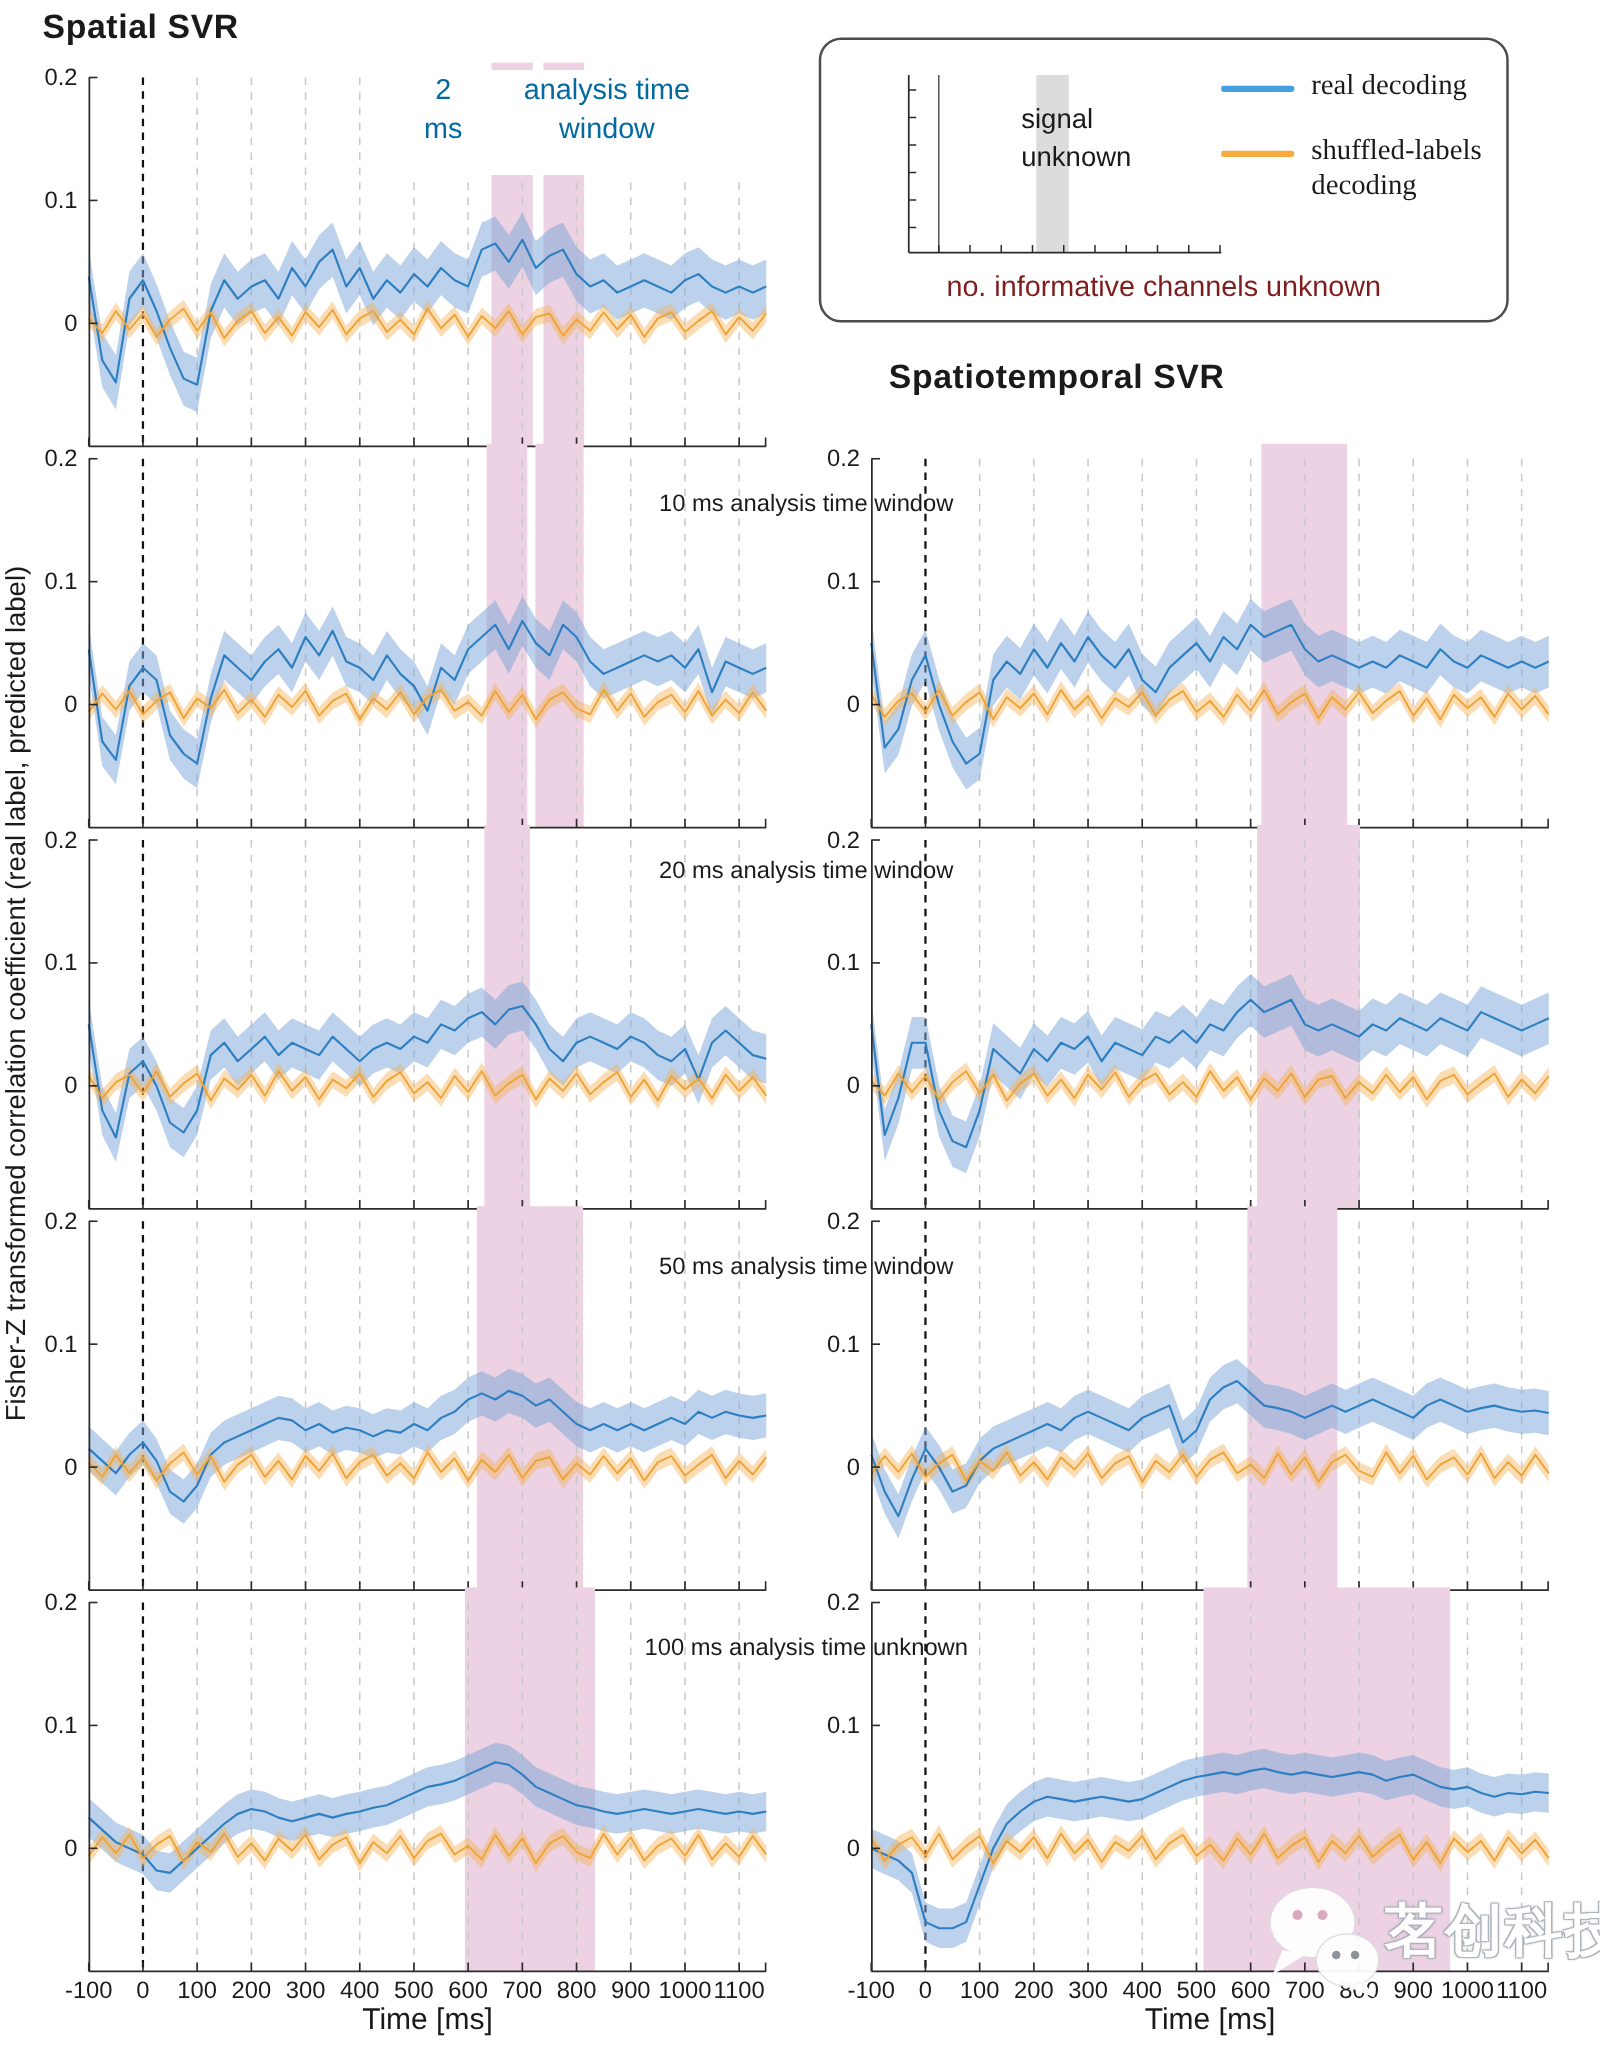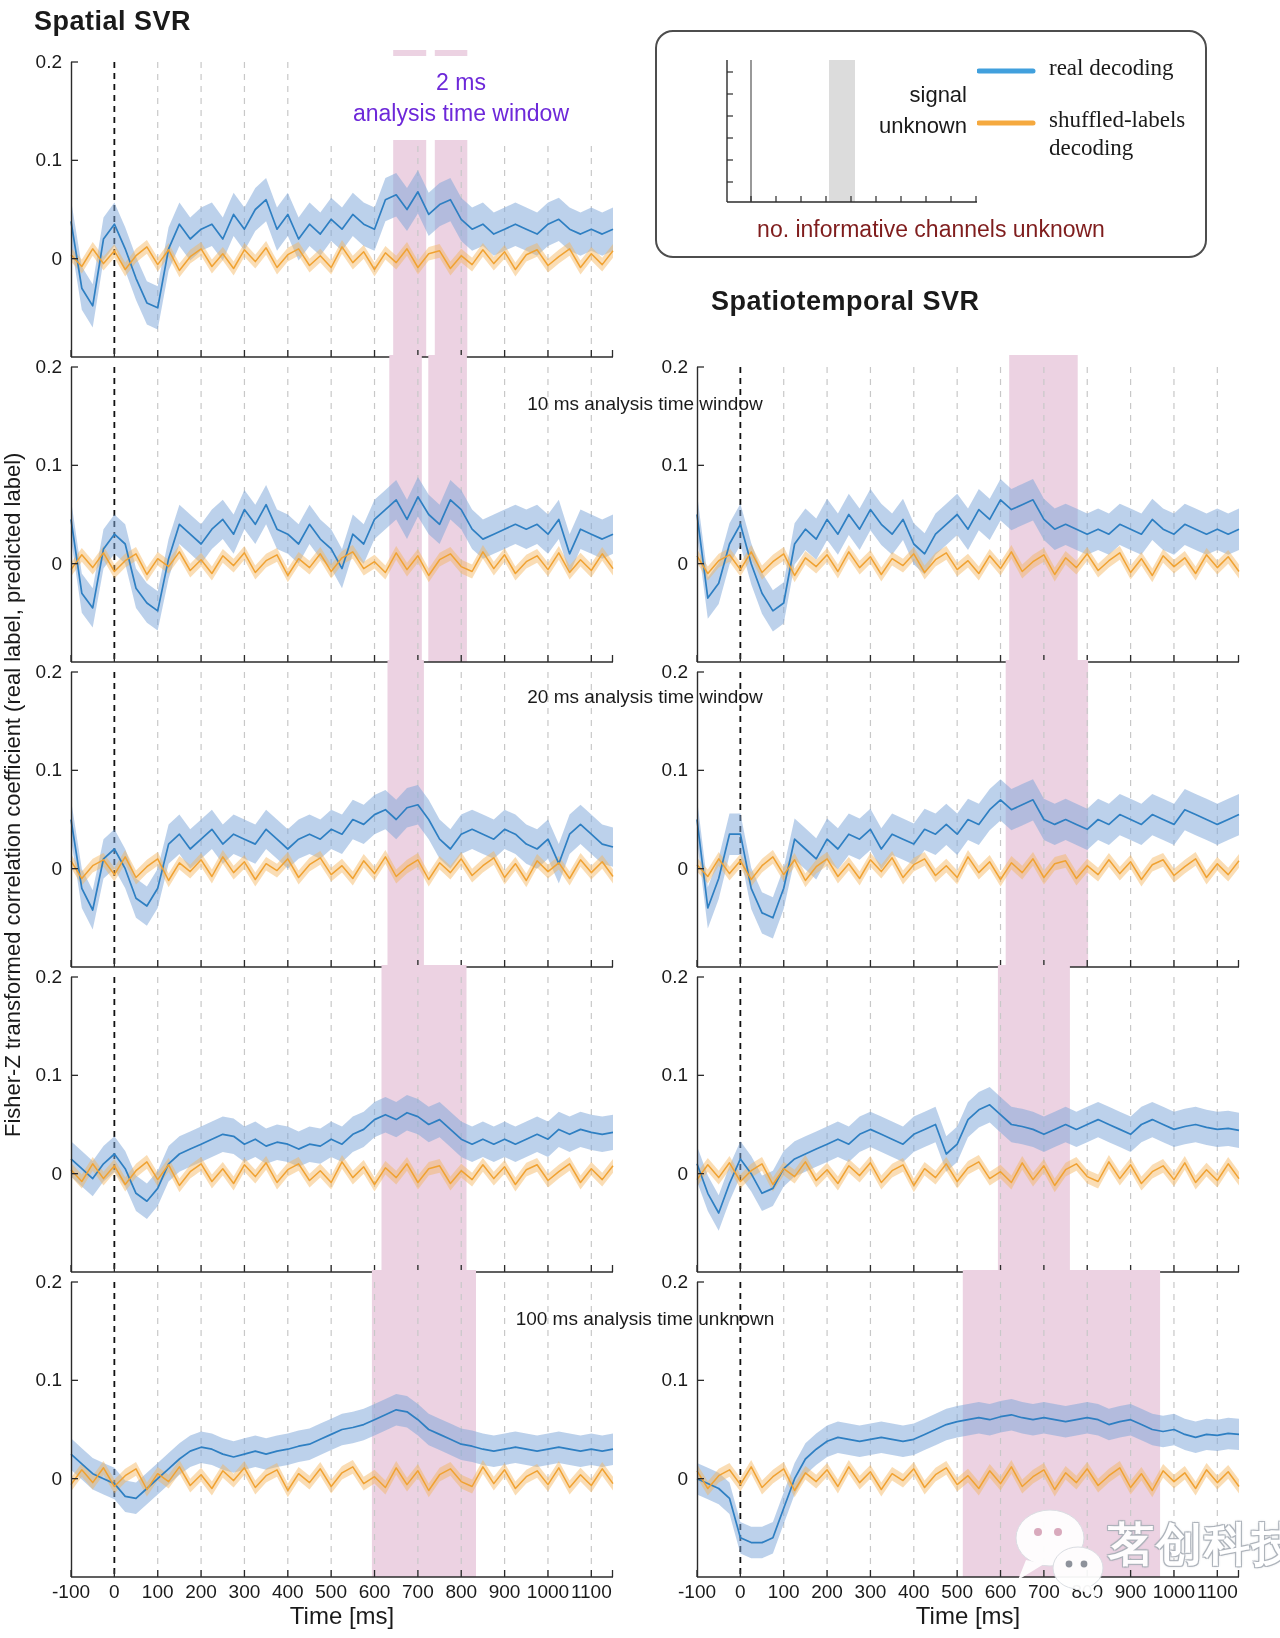--- a/index.html
+++ b/index.html
@@ -1,31 +1,31 @@
 <!DOCTYPE html>
 <html><head>
 <meta charset="utf-8">
 <style>
   html,body{margin:0;padding:0;background:#ffffff;}
   .stage{position:relative;width:1280px;height:1638px;background:#ffffff;overflow:hidden;
          font-family:"Liberation Sans", sans-serif;color:#111;}
   .col-title{position:absolute;font-weight:bold;font-size:27px;color:#1a1a1a;letter-spacing:0.5px;}
   .row-title{position:absolute;font-size:19px;color:#1a1a1a;text-align:center;width:500px;}
-  .anno{position:absolute;background:#ffffff;text-align:center;font-size:23px;color:#6d28d9;
-        display:flex;flex-direction:column;justify-content:center;line-height:1.35;}
+  .anno{position:absolute;background:#ffffff;text-align:center;font-size:23px;color:#0369a1;
+        display:flex;flex-direction:row;justify-content:center;line-height:1.35;}
   .ylabel{position:absolute;left:0px;top:330px;height:930px;width:34px;
           writing-mode:vertical-rl;transform:rotate(180deg);text-align:center;
           font-size:22px;color:#1a1a1a;}
   .xlabel{position:absolute;width:542px;text-align:center;font-size:24px;color:#1a1a1a;top:1602px;}
   .legend-box{position:absolute;left:655px;top:30px;width:552px;height:228px;
               border:2.5px solid #4d4d4d;border-radius:18px;background:#fff;box-sizing:border-box;}
   .legend-note{position:absolute;left:0px;top:184px;width:100%;text-align:center;
                font-size:23px;color:#7f1d1d;}
   .legend-entry-label{position:absolute;font-size:23px;color:#1a1a1a;line-height:1.22;font-family:Liberation Serif, serif;}
-  .signal-label{position:absolute;left:130px;top:44px;width:140px;text-align:right;
+  .signal-label{position:absolute;left:130px;top:44px;width:140px;text-align:left;
                 font-size:22px;color:#1a1a1a;line-height:1.4;}
   .panel{position:absolute;overflow:visible;}
   .watermark{position:absolute;left:1010px;top:1502px;width:250px;height:96px;z-index:9;opacity:0.95;}
   .watermark-text{position:absolute;left:98px;top:12px;font-size:46px;font-weight:bold;color:#ffffff;
                   letter-spacing:2px;white-space:nowrap;
                   text-shadow:1px 1px 0 #aab0b8,-1px -1px 0 #aab0b8,1px -1px 0 #aab0b8,-1px 1px 0 #aab0b8,0 0 3px #9aa0a8;}
   svg text{font-family:"Liberation Sans", sans-serif;}
 </style>
 </head>
 <body>
@@ -479,20 +479,21 @@
       <text x="520.3199999999999" y="316" text-anchor="middle" font-size="19" fill="#1a1a1a">1100</text>
       <line x1="541.5" y1="295" x2="541.5" y2="288" stroke="#2b2b2b" stroke-width="1.3"></line>
     </svg>
 
   <div class="anno" style="left:330px;top:56px;width:262px;height:84px;z-index:3;">
     <span>2 ms</span>
     <span>analysis time window</span>
   </div>
   <div class="row-title" style="left:395px;top:393px;z-index:3;">10 ms analysis time window</div>
   <div class="row-title" style="left:395px;top:686px;z-index:3;">20 ms analysis time window</div>
+  <div class="row-title" style="left:395px;top:1003px;z-index:3;">50 ms analysis time window</div>
   <div class="row-title" style="left:395px;top:1308px;z-index:3;">100 ms analysis time unknown</div>
 
   <div class="xlabel" style="left:71px;">Time [ms]</div>
   <div class="xlabel" style="left:697px;">Time [ms]</div>
 
   <div class="watermark">
     <svg width="100" height="96" style="position:absolute;left:0;top:4px;">
       <ellipse cx="40" cy="32" rx="34" ry="28" fill="#ffffff" stroke="#d9dde2" stroke-width="1"></ellipse>
       <polygon points="16,54 8,74 34,58" fill="#ffffff"></polygon>
       <circle cx="28" cy="26" r="4" fill="#d9a8bc"></circle>

